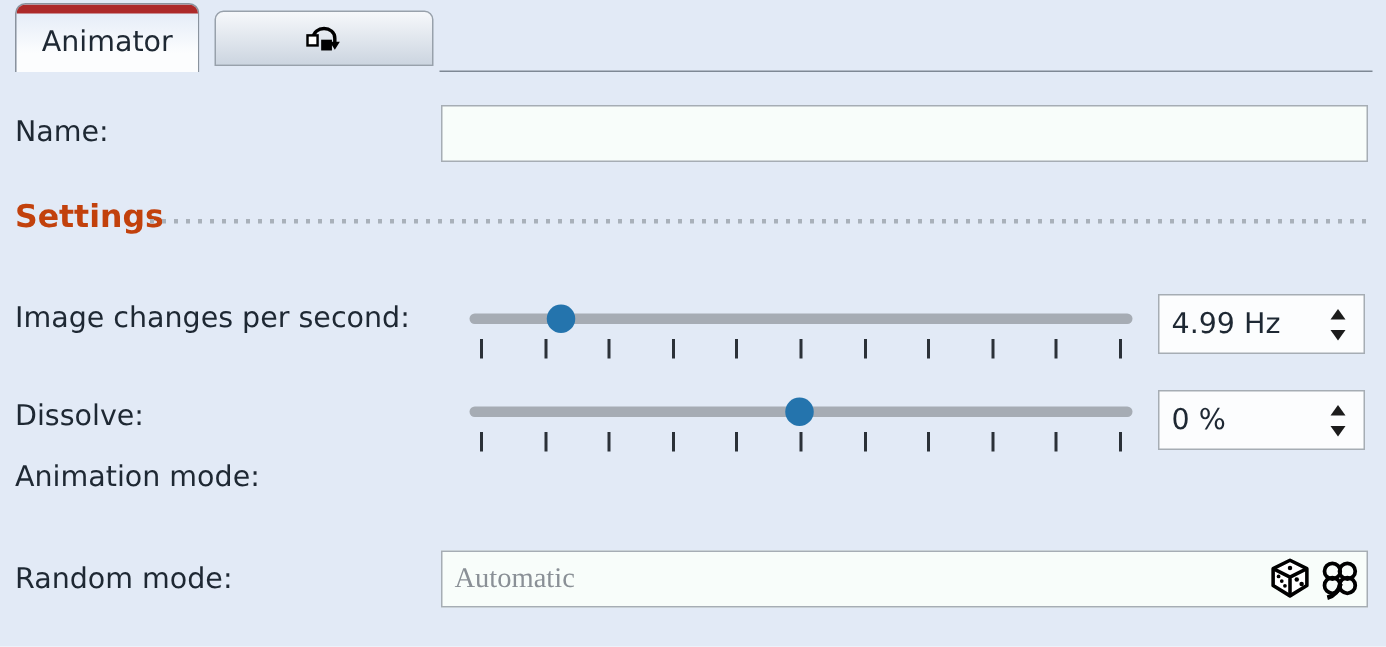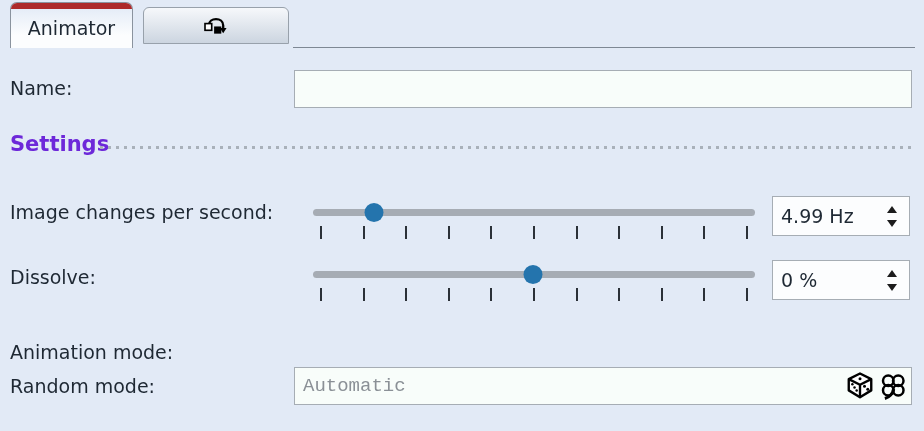--- a/index.html
+++ b/index.html
@@ -19,28 +19,28 @@
   .tab-inactive{
     position:absolute; left:143px; top:7px; width:146px; height:37px; box-sizing:border-box;
     border:1px solid #98a1ab; border-radius:6px 6px 0 0;
     background:linear-gradient(#f6f8fb,#ccd5e0);
     display:flex; align-items:center; justify-content:center; gap:7px; z-index:2;
   }
   .tab-inactive .tab-label{font-size:19px;}
   .baseline{position:absolute; left:293px; top:47px; width:622px; height:1px; background:#7e8894;}
   
   .flabel{position:absolute; left:10px; font-size:19px; line-height:24px; white-space:nowrap;}
-  .settings-h{position:absolute; left:10px; top:132px; font-size:21px; font-weight:bold; color:#6d28d9;}
+  .settings-h{position:absolute; left:10px; top:132px; font-size:21px; font-weight:bold; color:#c2410c;}
   .settings-dots{position:absolute; left:100px; top:146px; width:812px; height:3px;
     background:repeating-linear-gradient(90deg,#a9b1ba 0 3px,transparent 3px 8px);}
   
   .tbox{position:absolute; left:294px; width:618px; height:38px; box-sizing:border-box;
     border:1px solid #a6adb4; background:#f8fdfa; display:flex; align-items:center;}
   .tbox input{flex:1; min-width:0; border:none; outline:none; background:transparent;
-    font-family:Liberation Mono, monospace; font-size:19px; color:#4d7c0f; padding:0 0 0 8px;}
+    font-family:Liberation Serif, serif; font-size:19px; color:#4d7c0f; padding:0 0 0 8px;}
   .tbox input::placeholder{color:#8a9096; opacity:1;}
   .tbox .field-icon{flex:0 0 auto; margin-right:3px; cursor:pointer;}
   
   .slider{position:absolute; left:313px; width:442px; height:32px;}
   .track{position:absolute; left:0; top:0; width:442px; height:7px; border-radius:4px; background:#a6acb4;}
   .thumb{position:absolute; top:-6px; width:19px; height:19px; border-radius:50%;
     background:#2474ad; transform:translateX(-50%); cursor:pointer;}
   .ticks{position:absolute; left:0; top:17px; width:442px; height:13px;}
   .tick{position:absolute; top:0; width:2px; height:13px; background:#2b3138;}
   
@@ -132,21 +132,21 @@
       </div>
   </div>
   <div class="spin" style="top:260px;">
     <span class="spin-value">0 %</span>
     <span class="spin-btns">
       <span class="tri-up"></span>
       <span class="tri-down"></span>
     </span>
   </div>
 
-  <div class="flabel" style="top:340px;">Animation mode:</div>
+  <div class="flabel" style="top:306px;">Animation mode:</div>
 
   <div class="flabel" style="top:374px;">Random mode:</div>
   <div class="tbox" style="top:367px;">
     <input type="text" placeholder="Automatic" style="">
     <span class="field-icon" style="display:flex;">
       <svg width="30" height="30" viewBox="0 0 24 24">
         <path d="M12 2 L21 6.5 L21 15.5 L12 21 L3 15.5 L3 6.5 Z" fill="#fff" stroke="#000" stroke-width="1.9" stroke-linejoin="round"></path>
         <path d="M3 6.5 L12 11 L21 6.5 M12 11 L12 21" fill="none" stroke="#000" stroke-width="1.9" stroke-linejoin="round"></path>
         <circle cx="12" cy="6.1" r="1.2" fill="#000"></circle>
         <circle cx="5.9" cy="10.6" r="1" fill="#000"></circle>

